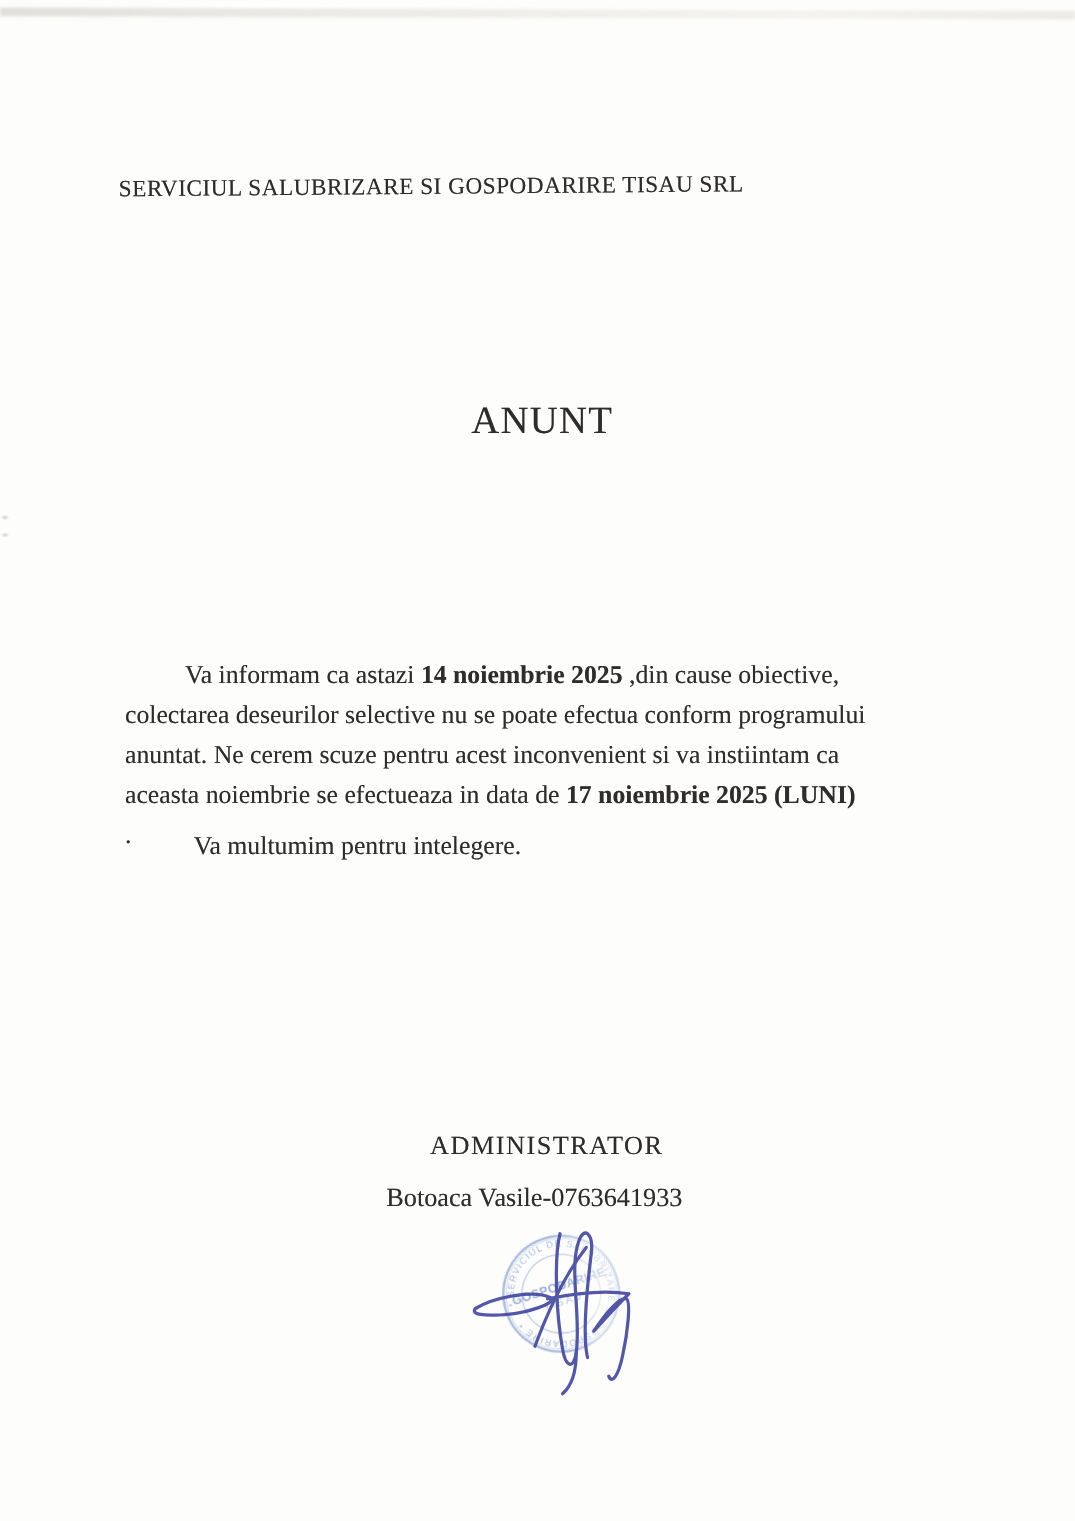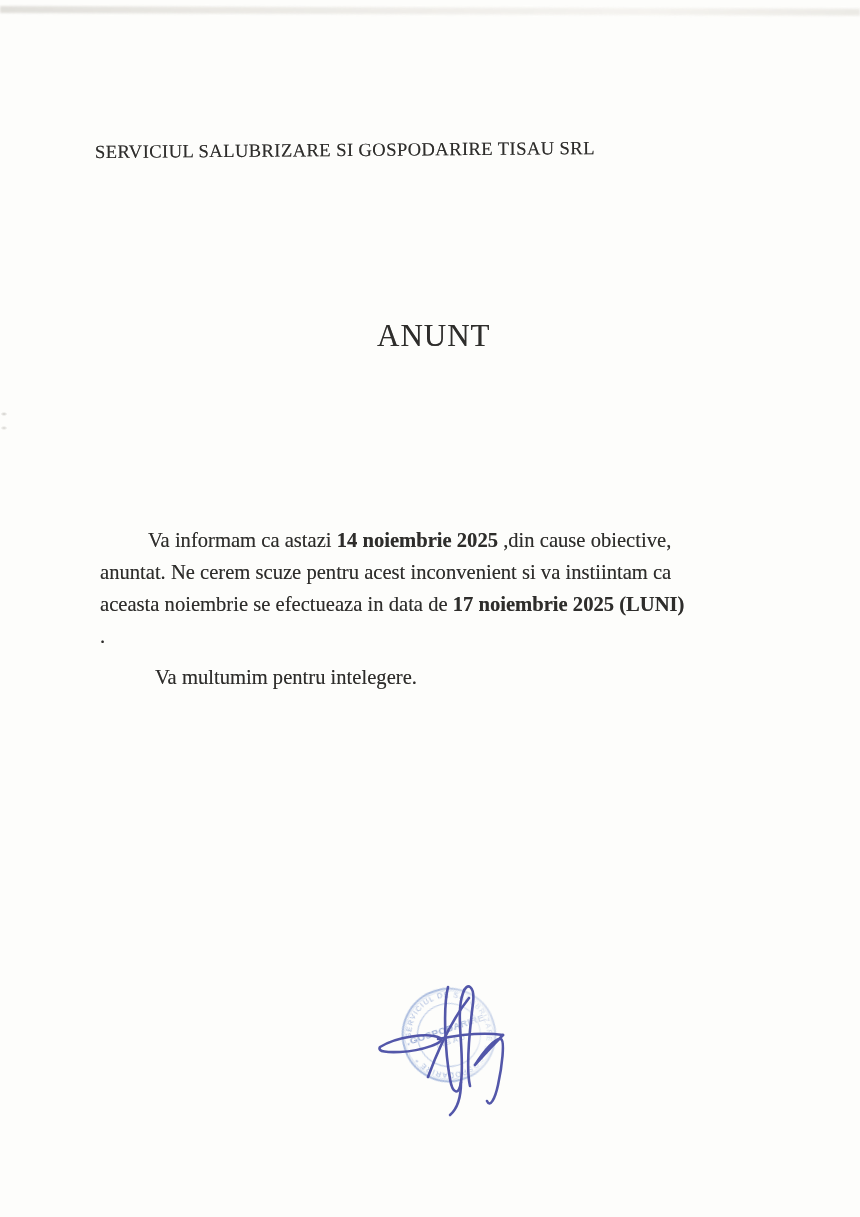--- a/index.html
+++ b/index.html
@@ -80,27 +80,30 @@
 
   <div class="scan-edge"></div>
   <div class="scan-left-smudge"></div>
 
   <div class="header-line">SERVICIUL SALUBRIZARE SI GOSPODARIRE TISAU SRL</div>
 
   <div class="doc-title">ANUNT</div>
 
   <div class="body-block">
     <div class="body-line indent"><span>Va informam ca astazi </span><span class="bold">14 noiembrie 2025</span><span> ,din cause obiective,</span></div>
+    <div class="body-line"><span>colectarea deseurilor selective nu se poate efectua conform programului</span></div>
     <div class="body-line"><span>anuntat. Ne cerem scuze pentru acest inconvenient si va instiintam ca</span></div>
     <div class="body-line"><span>aceasta noiembrie se efectueaza in data de </span><span class="bold"> 17 noiembrie 2025 (LUNI)</span></div>
     <div class="body-line"><span>.</span></div>
   </div>
 
   <div class="closing-line">Va multumim pentru intelegere.</div>
 
+  <div class="sig-role">ADMINISTRATOR</div>
+  <div class="sig-name">Botoaca Vasile-0763641933</div>
 
   <svg class="stamp" viewBox="0 0 120 120">
     <circle cx="60" cy="60" r="47" fill="none" stroke="#8aa2d3" stroke-width="2" opacity=".9"></circle>
     <circle cx="60" cy="60" r="45" fill="none" stroke="#9db2dc" stroke-width=".8" opacity=".6"></circle>
     <circle cx="60" cy="60" r="32" fill="none" stroke="#93aad7" stroke-width="1.1" opacity=".75"></circle>
     <defs>
       <path id="ringPath" d="M 60,60 m -38.5,0 a 38.5,38.5 0 1,1 77,0 a 38.5,38.5 0 1,1 -77,0"></path>
     </defs>
     <text font-family="Liberation Sans, sans-serif" font-size="7.4" letter-spacing="1.1" fill="#8aa2d3">
       <textPath href="#ringPath" startOffset="2">* SERVICIUL DE SALUBRIZARE SI GOSPODARIRE *</textPath>

